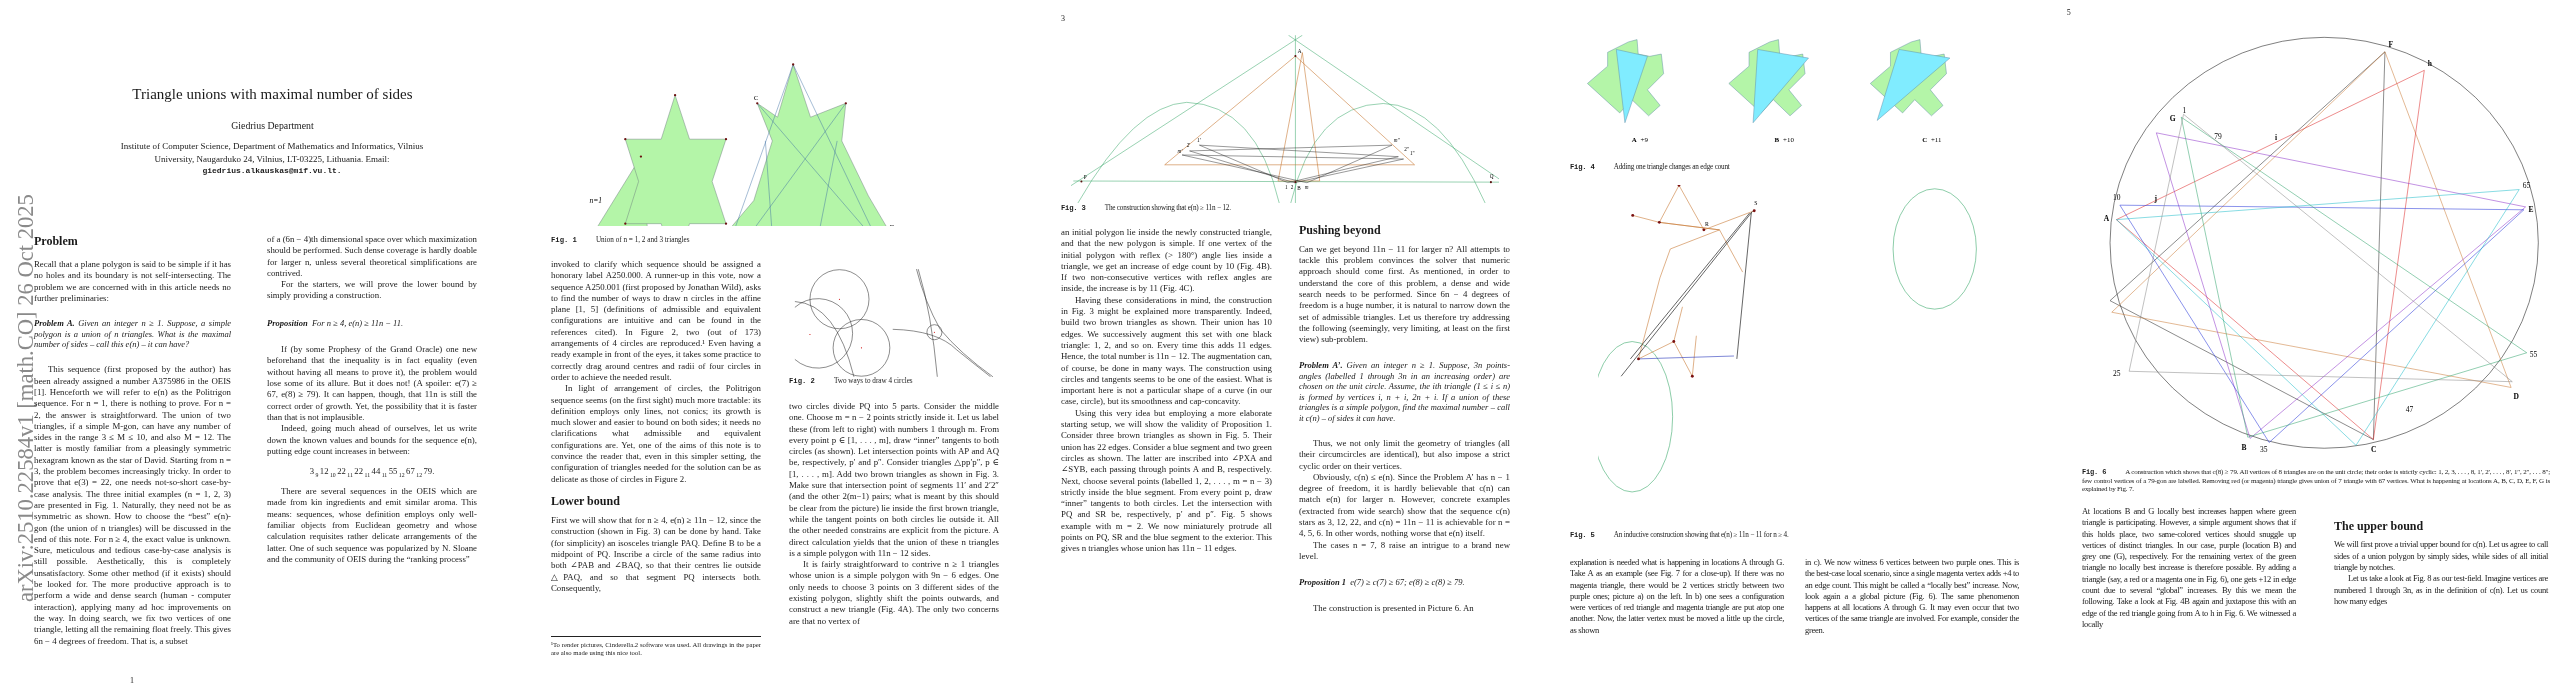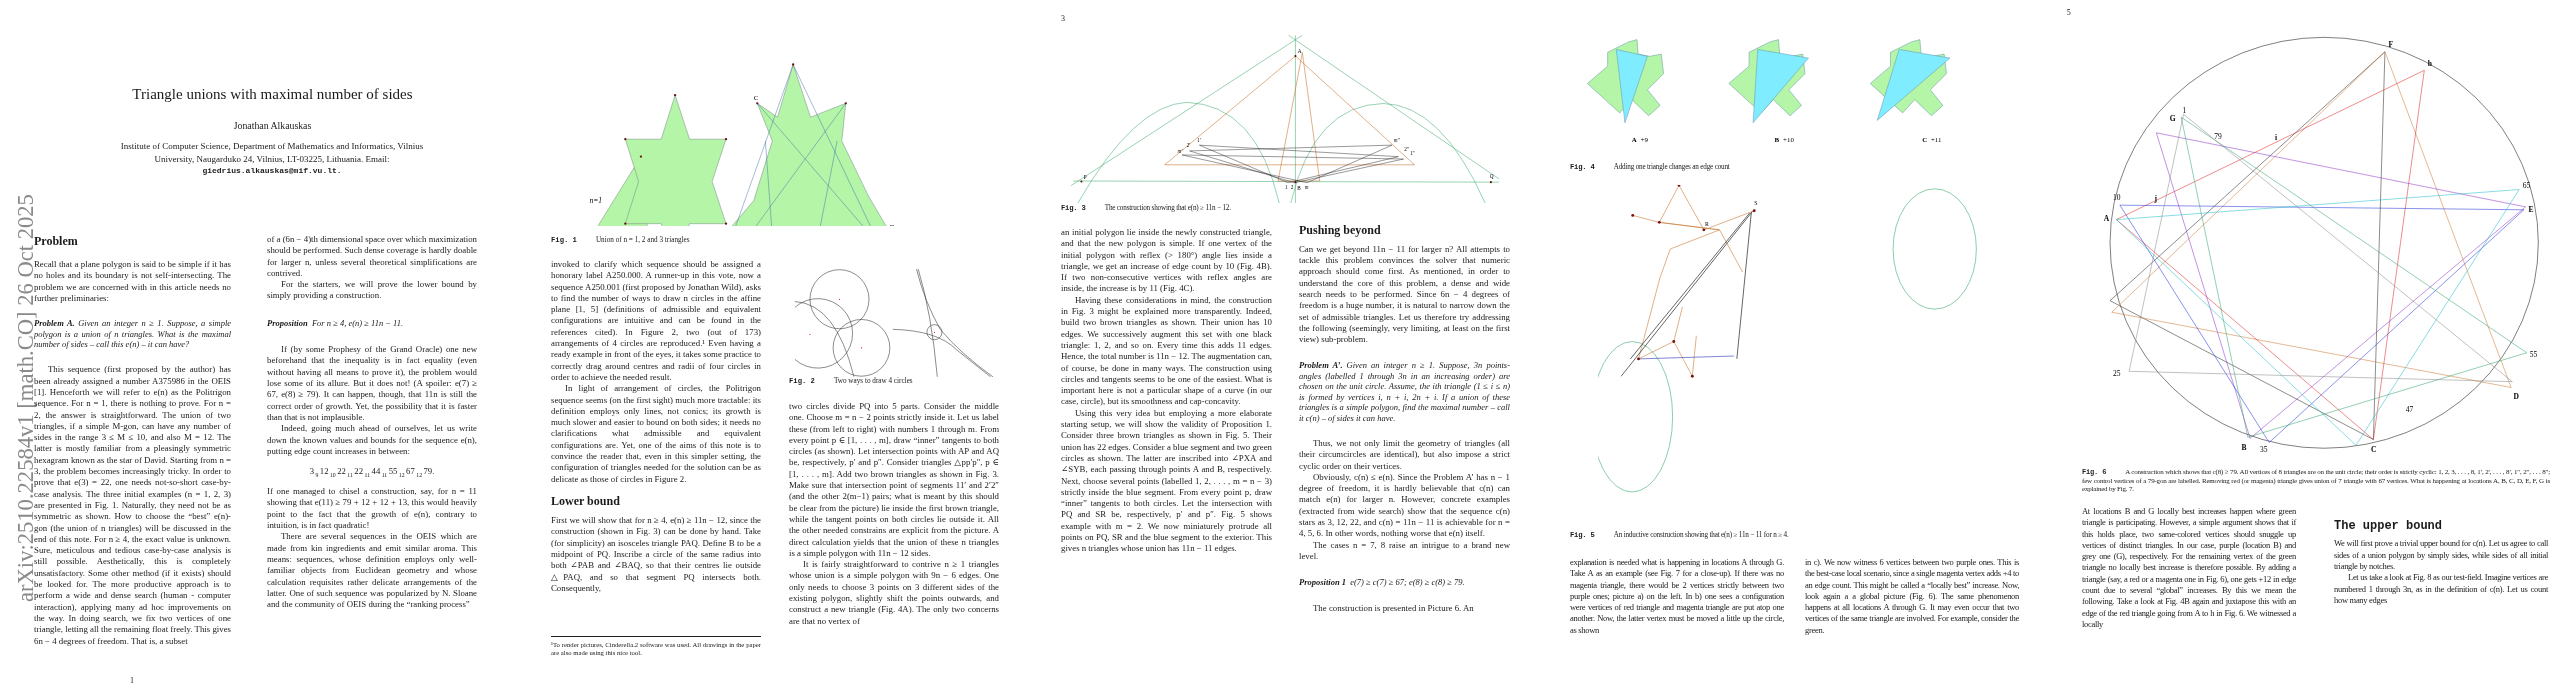--- a/index.html
+++ b/index.html
@@ -35,21 +35,21 @@
   .footnote { font-family:"Liberation Serif",serif; font-size:6.7px; line-height:8px; text-align:justify; }
   .fnrule { border-top:0.6px solid #222; }
 </style>
 </head>
 <body>
 
 <div class="page p1">
   <div class="arxiv">arXiv:2510.22584v1  [math.CO]  26 Oct 2025</div>
 
   <div class="abs title" style="left:64px; top:86px; width:417px;">Triangle unions with maximal number of sides</div>
-  <div class="abs author" style="left:64px; top:120px; width:417px;">Jonathan Alkauskas</div>
+  <div class="abs author" style="left:64px; top:120px; width:417px;">Giedrius Department</div>
   <div class="abs affil" style="left:46px; top:140px; width:452px;">
     <div>Institute of Computer Science, Department of Mathematics and Informatics, Vilnius</div>
     <div>University, Naugarduko 24, Vilnius, LT-03225, Lithuania. Email:</div>
     <div class="mono" style="font-weight:bold;">giedrius.alkauskas@mif.vu.lt.</div>
   </div>
 
   <div class="abs" style="left:34px; top:234px; width:197px;">
     <div class="sec" style="margin-bottom:10px;">Problem</div>
     <div class="txt">
       <p>Recall that a plane polygon is said to be simple if it has no holes and its boundary is not self-intersecting. The problem we are concerned with in this article needs no further preliminaries:</p>
@@ -71,21 +71,20 @@
     <div class="theorem" style="margin-top:16px;">
       <b>Proposition</b>&nbsp;
       <i>For n ≥ 4, e(n) ≥ 11n − 11.</i>
     </div>
     <div class="txt" style="margin-top:16px;">
       <p class="ind">If (by some Prophesy of the Grand Oracle) one new beforehand that the inequality is in fact equality (even without having all means to prove it), the problem would lose some of its allure. But it does not! (A spoiler: e(7) ≥ 67, e(8) ≥ 79). It can happen, though, that 11n is still the correct order of growth. Yet, the possibility that it is faster than that is not implausible.</p>
       <p class="ind">Indeed, going much ahead of ourselves, let us write down the known values and bounds for the sequence e(n), putting edge count increases in between:</p>
     </div>
     <div class="eq" style="margin:9.3px 0 8px 0;" id="seq-eq"><span>3</span><sub> 9 </sub><span>12</span><sub> 10 </sub><span>22</span><sub> 11 </sub><span>22</span><sub> 11 </sub><span>44</span><sub> 11 </sub><span>55</span><sub> 12 </sub><span>67</span><sub> 12 </sub><span>79</span>.</div>
     <div class="txt">
-      <p>If one managed to chisel a construction, say, for n = 11 showing that e(11) ≥ 79 + 12 + 12 + 13, this would heavily point to the fact that the growth of e(n), contrary to intuition, is in fact quadratic!</p>
       <p class="ind">There are several sequences in the OEIS which are made from kin ingredients and emit similar aroma. This means: sequences, whose definition employs only well-familiar objects from Euclidean geometry and whose calculation requisites rather delicate arrangements of the latter. One of such sequence was popularized by N. Sloane and the community of OEIS during the “ranking process”</p>
     </div>
   </div>
 
   <div class="abs pnum" style="left:130px; top:676px;">1</div>
 </div>
 
 <div class="page p2">
   <svg class="abs" style="left:35px; top:35px;" width="452" height="191" viewBox="0 0 780 330">
     <g stroke="#6a7d7d" stroke-width="0.8" fill="#b4f5a8">
@@ -403,20 +402,20 @@
   <div class="abs cap" style="left:21px; top:468px; width:468px; line-height:8.7px; letter-spacing:-0.2px; font-size:7px; text-align:justify;">
     <b>Fig. 6</b><span>A construction which shows that c(8) ≥ 79. All vertices of 8 triangles are on the unit circle; their order is strictly cyclic: 1, 2, 3, . . . , 8, 1′, 2′, . . . , 8′, 1″, 2″, . . . 8″; few control vertices of a 79-gon are labelled. Removing red (or magenta) triangle gives union of 7 triangle with 67 vertices. What is happening at locations A, B, C, D, E, F, G is explained by Fig. 7.</span>
   </div>
 
   <div class="abs" style="left:21px; top:506px; width:214px;">
     <div class="txt cond">
       <p>At locations B and G locally best increases happen where green triangle is participating. However, a simple argument shows that if this holds place, two same-colored vertices should snuggle up vertices of distinct triangles. In our case, purple (location B) and grey one (G), respectively. For the remaining vertex of the green triangle no locally best increase is therefore possible. By adding a triangle (say, a red or a magenta one in Fig. 6), one gets +12 in edge count due to several “global” increases. By this we mean the following. Take a look at Fig. 4B again and juxtapose this with an edge of the red triangle going from A to h in Fig. 6. We witnessed a locally</p>
     </div>
   </div>
   <div class="abs" style="left:273px; top:506px; width:214px;">
-    <div class="sec" style="margin:12.7px 0 5.8px 0;font-family:Liberation Mono, monospace;">The upper bound</div>
+    <div class="sec" style="margin:12.7px 0 5.8px 0;">The upper bound</div>
     <div class="txt cond">
       <p>We will first prove a trivial upper bound for c(n). Let us agree to call sides of a union polygon by simply sides, while sides of all initial triangle by notches.</p>
       <p class="ind">Let us take a look at Fig. 8 as our test-field. Imagine vertices are numbered 1 through 3n, as in the definition of c(n). Let us count how many edges</p>
     </div>
   </div>
 </div>
 
 
 </body></html>

